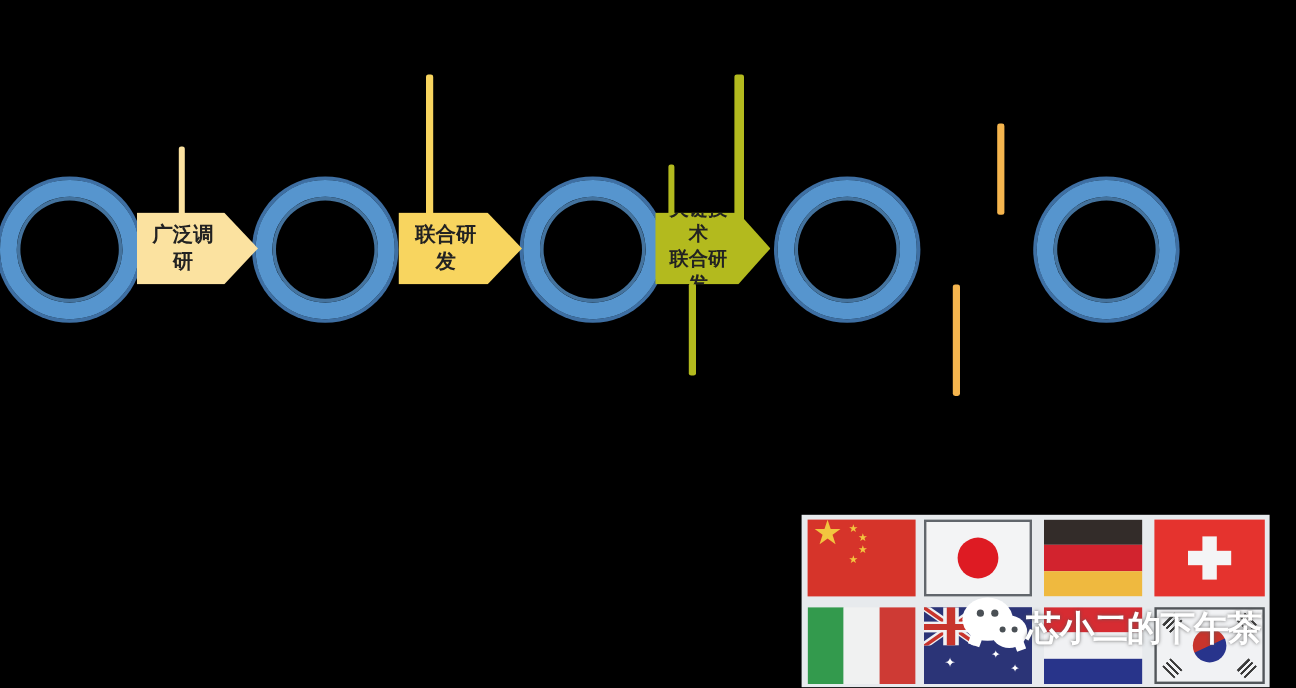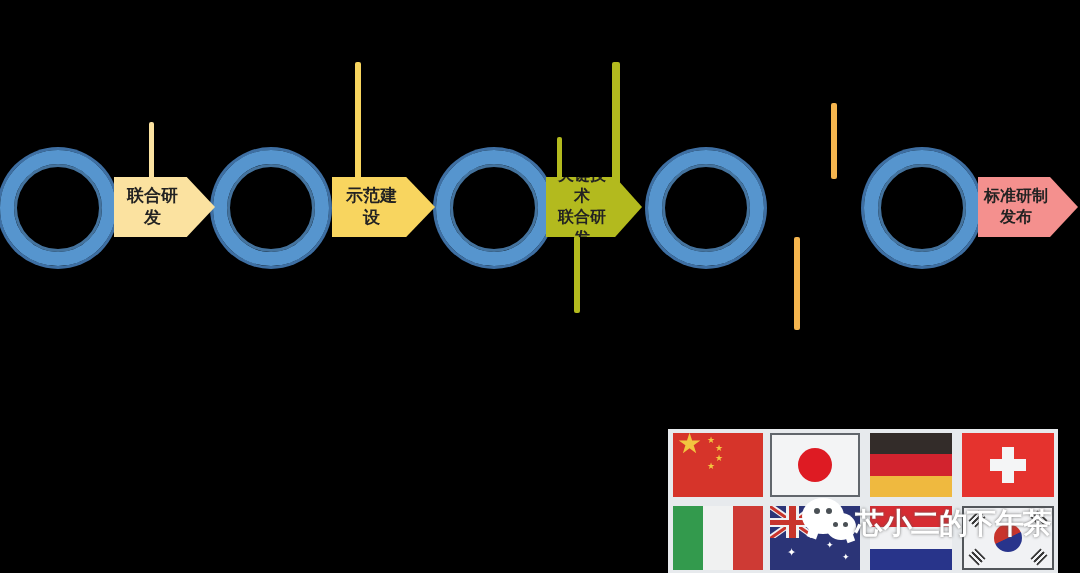--- a/index.html
+++ b/index.html
@@ -114,26 +114,24 @@
   <div class="vline l3c"></div>
   <div class="vline l4a"></div>
   <div class="vline l4b"></div>
 
   <div class="circle" style="left:0px;top:150px;"></div>
   <div class="circle" style="left:213px;top:150px;"></div>
   <div class="circle" style="left:436px;top:150px;"></div>
   <div class="circle" style="left:648px;top:150px;"></div>
   <div class="circle" style="left:864px;top:150px;"></div>
 
-  <div class="arrow a1">联合研发</div>
-  <div class="arrow a2">示范建设</div>
+  <div class="arrow a1">广泛调研</div>
+  <div class="arrow a2">联合研发</div>
   <div class="arrow a3">关键技术
 联合研发</div>
-  <div class="arrow a5">标准研制
-发布</div>
 
   <div class="panel">
 
     <div class="flag r1 c1f f-china">
       <span class="bigstar">★</span>
       <span class="s" style="left:34px;top:2px;">★</span>
       <span class="s" style="left:42px;top:10px;">★</span>
       <span class="s" style="left:42px;top:20px;">★</span>
       <span class="s" style="left:34px;top:28px;">★</span>
     </div>

